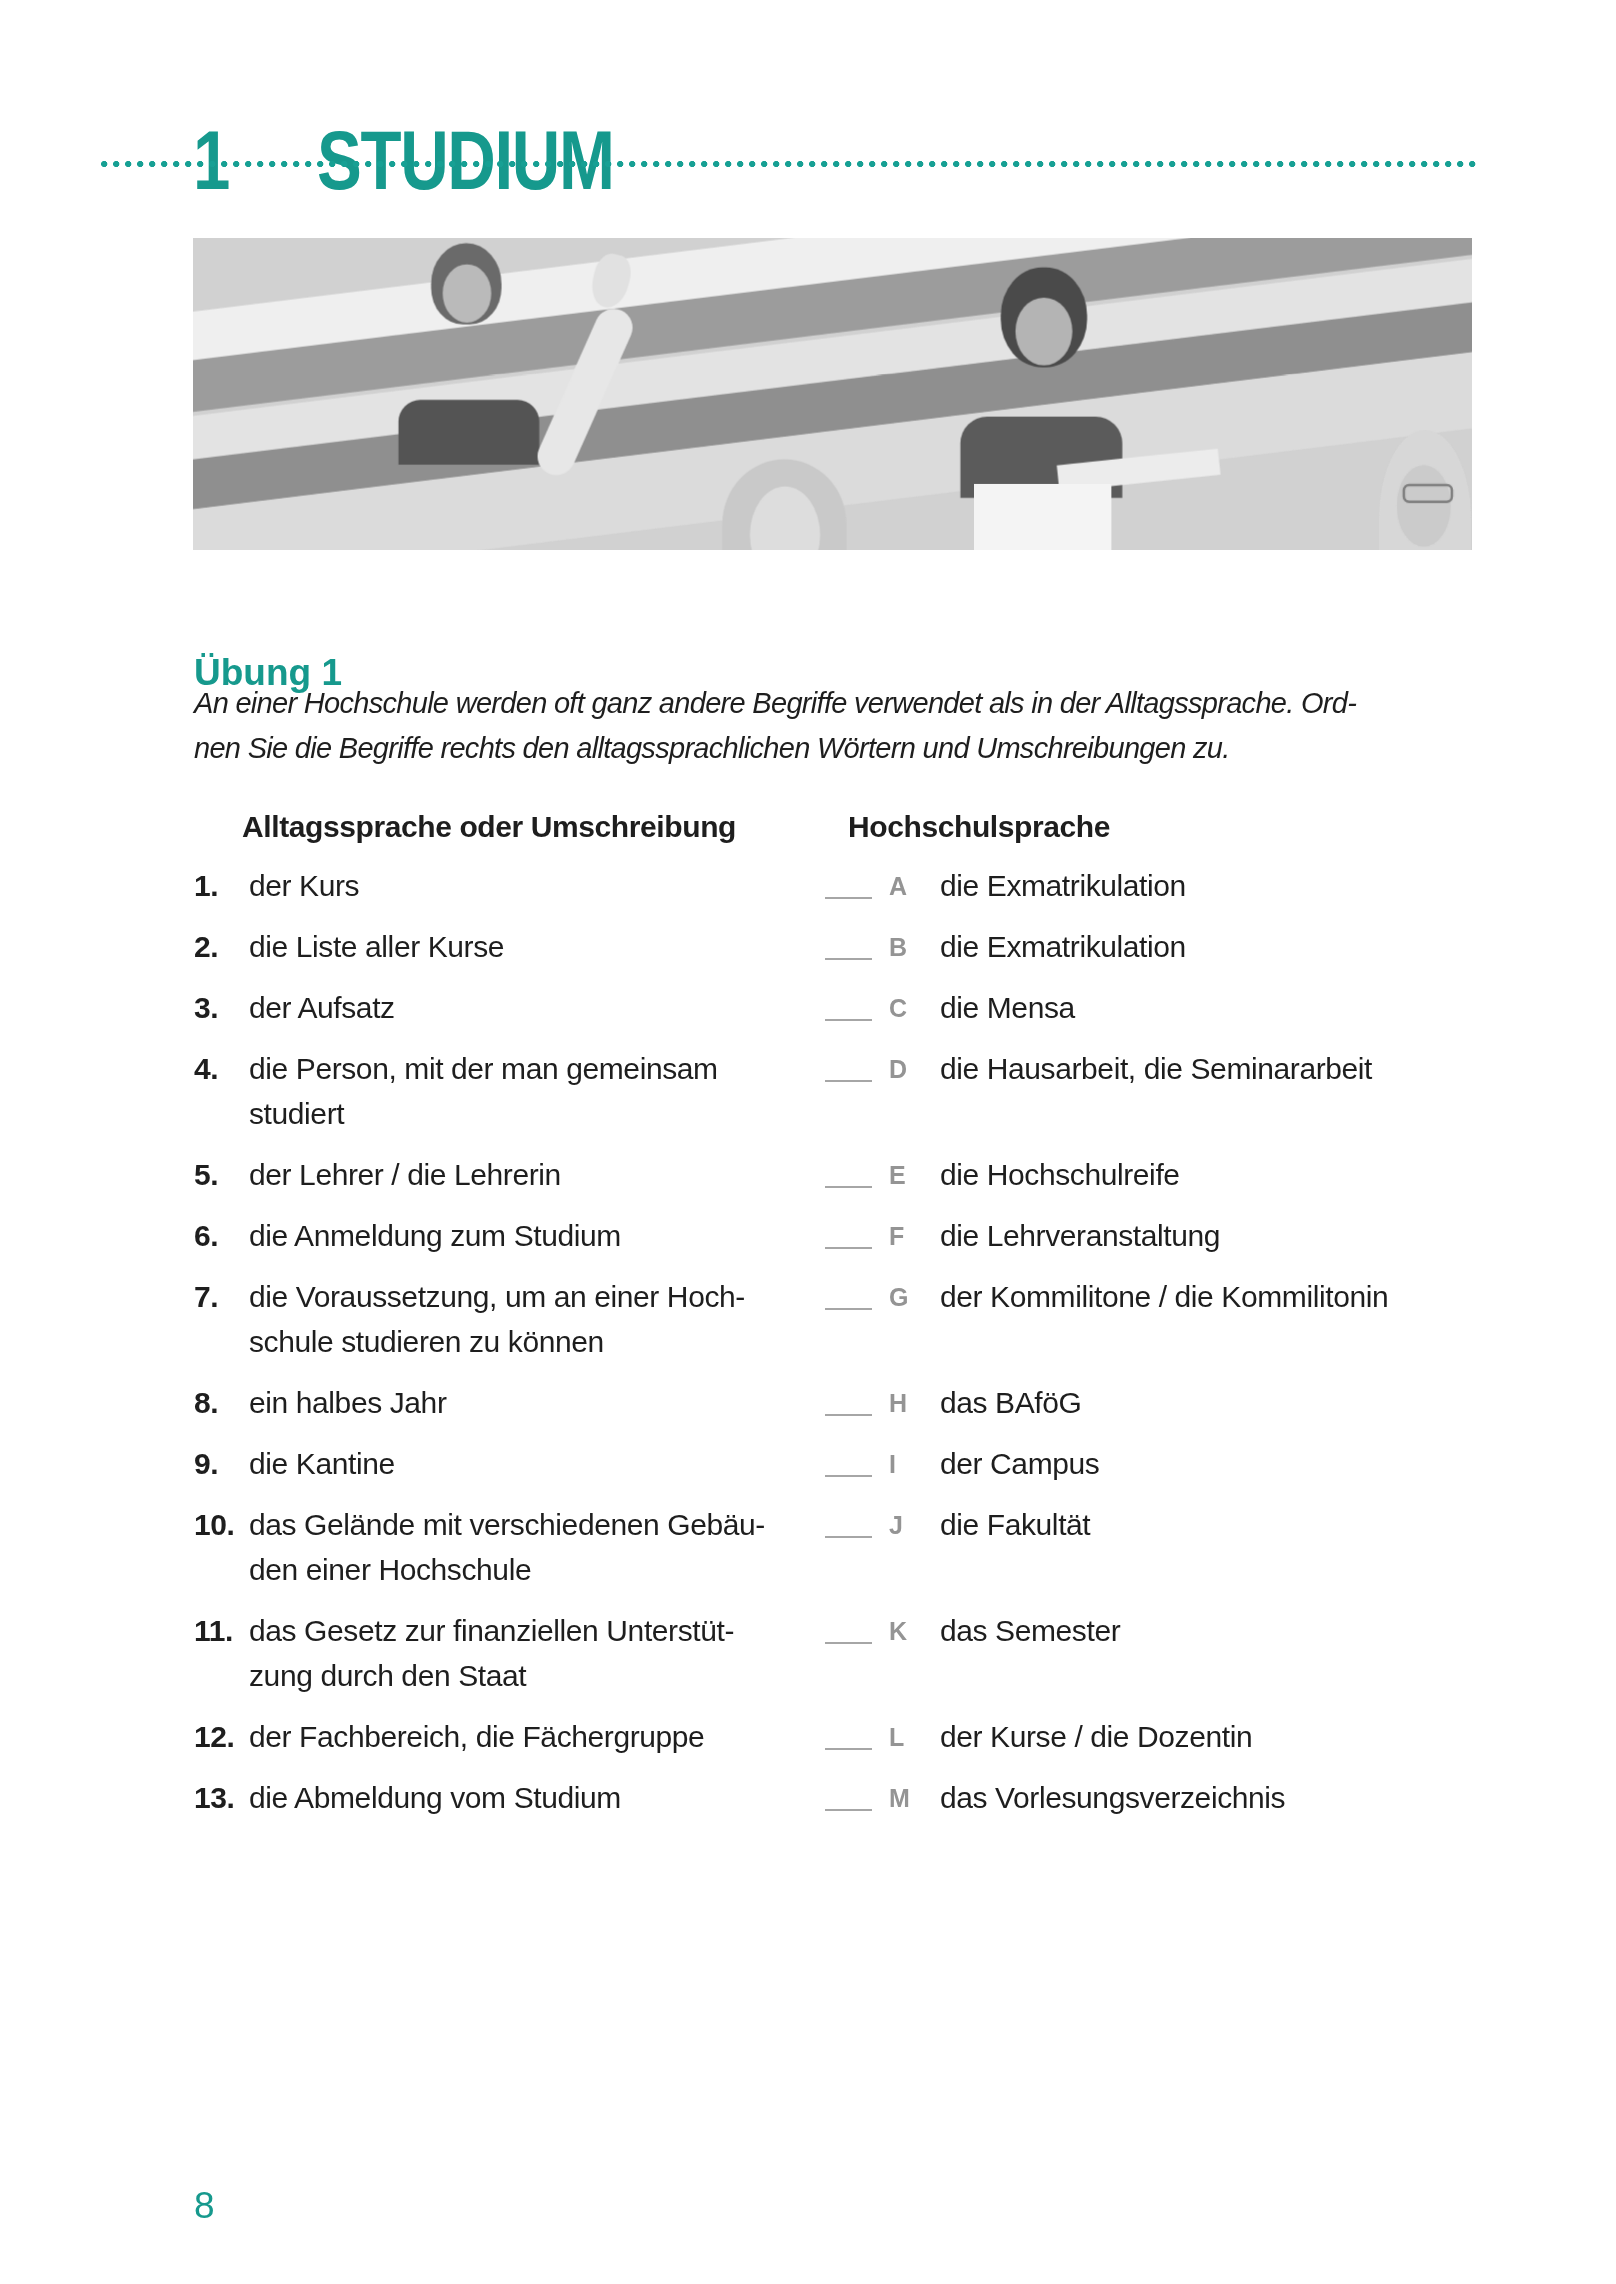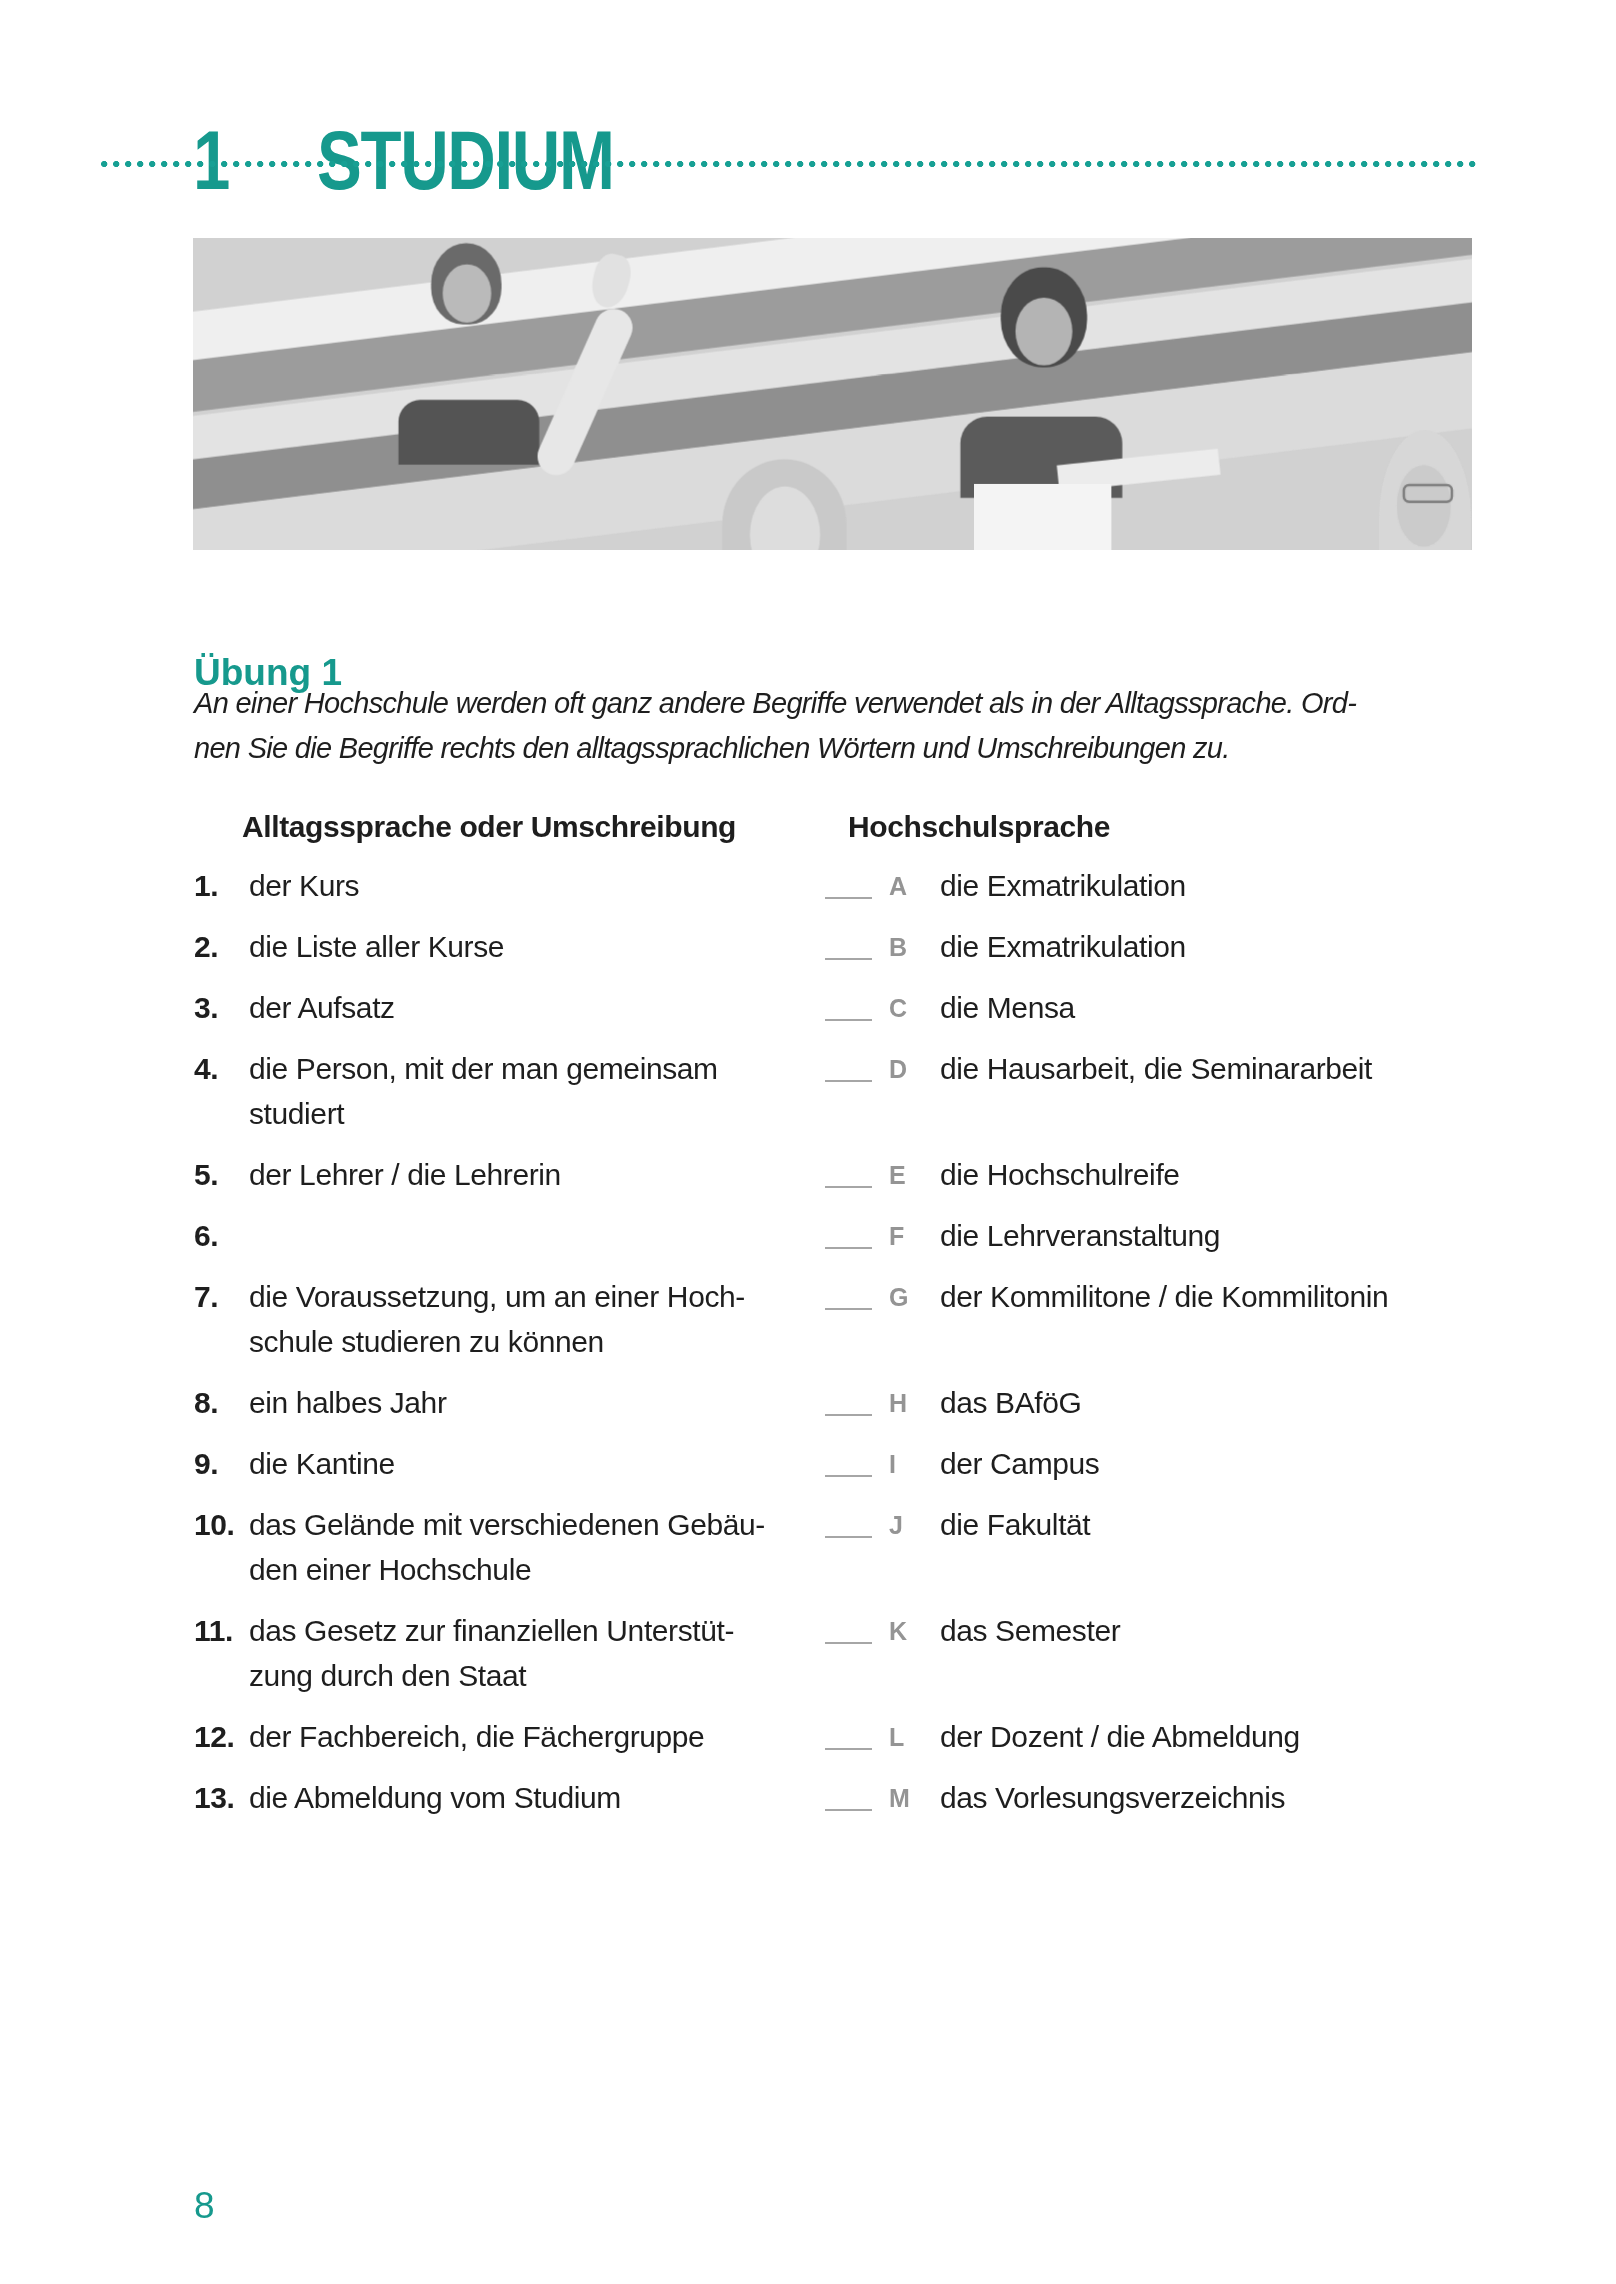--- a/index.html
+++ b/index.html
@@ -171,20 +171,21 @@
       <div class="rcell">
         <span class="blank"></span>
         <span class="letter">E</span>
         <div class="rtext">die Hochschulreife</div>
       </div>
     </div>
 
     <div class="mrow">
       <div class="lcell">
         <span class="num">6.</span>
+        <div class="ltext">die Anmeldung zum Studium</div>
       </div>
       <div class="rcell">
         <span class="blank"></span>
         <span class="letter">F</span>
         <div class="rtext">die Lehrveranstaltung</div>
       </div>
     </div>
 
     <div class="mrow">
       <div class="lcell">
@@ -250,21 +251,21 @@
     </div>
 
     <div class="mrow">
       <div class="lcell">
         <span class="num">12.</span>
         <div class="ltext">der Fachbereich, die Fächergruppe</div>
       </div>
       <div class="rcell">
         <span class="blank"></span>
         <span class="letter">L</span>
-        <div class="rtext">der Dozent / die Abmeldung</div>
+        <div class="rtext">der Kurse / die Dozentin</div>
       </div>
     </div>
 
     <div class="mrow">
       <div class="lcell">
         <span class="num">13.</span>
         <div class="ltext">die Abmeldung vom Studium</div>
       </div>
       <div class="rcell">
         <span class="blank"></span>

